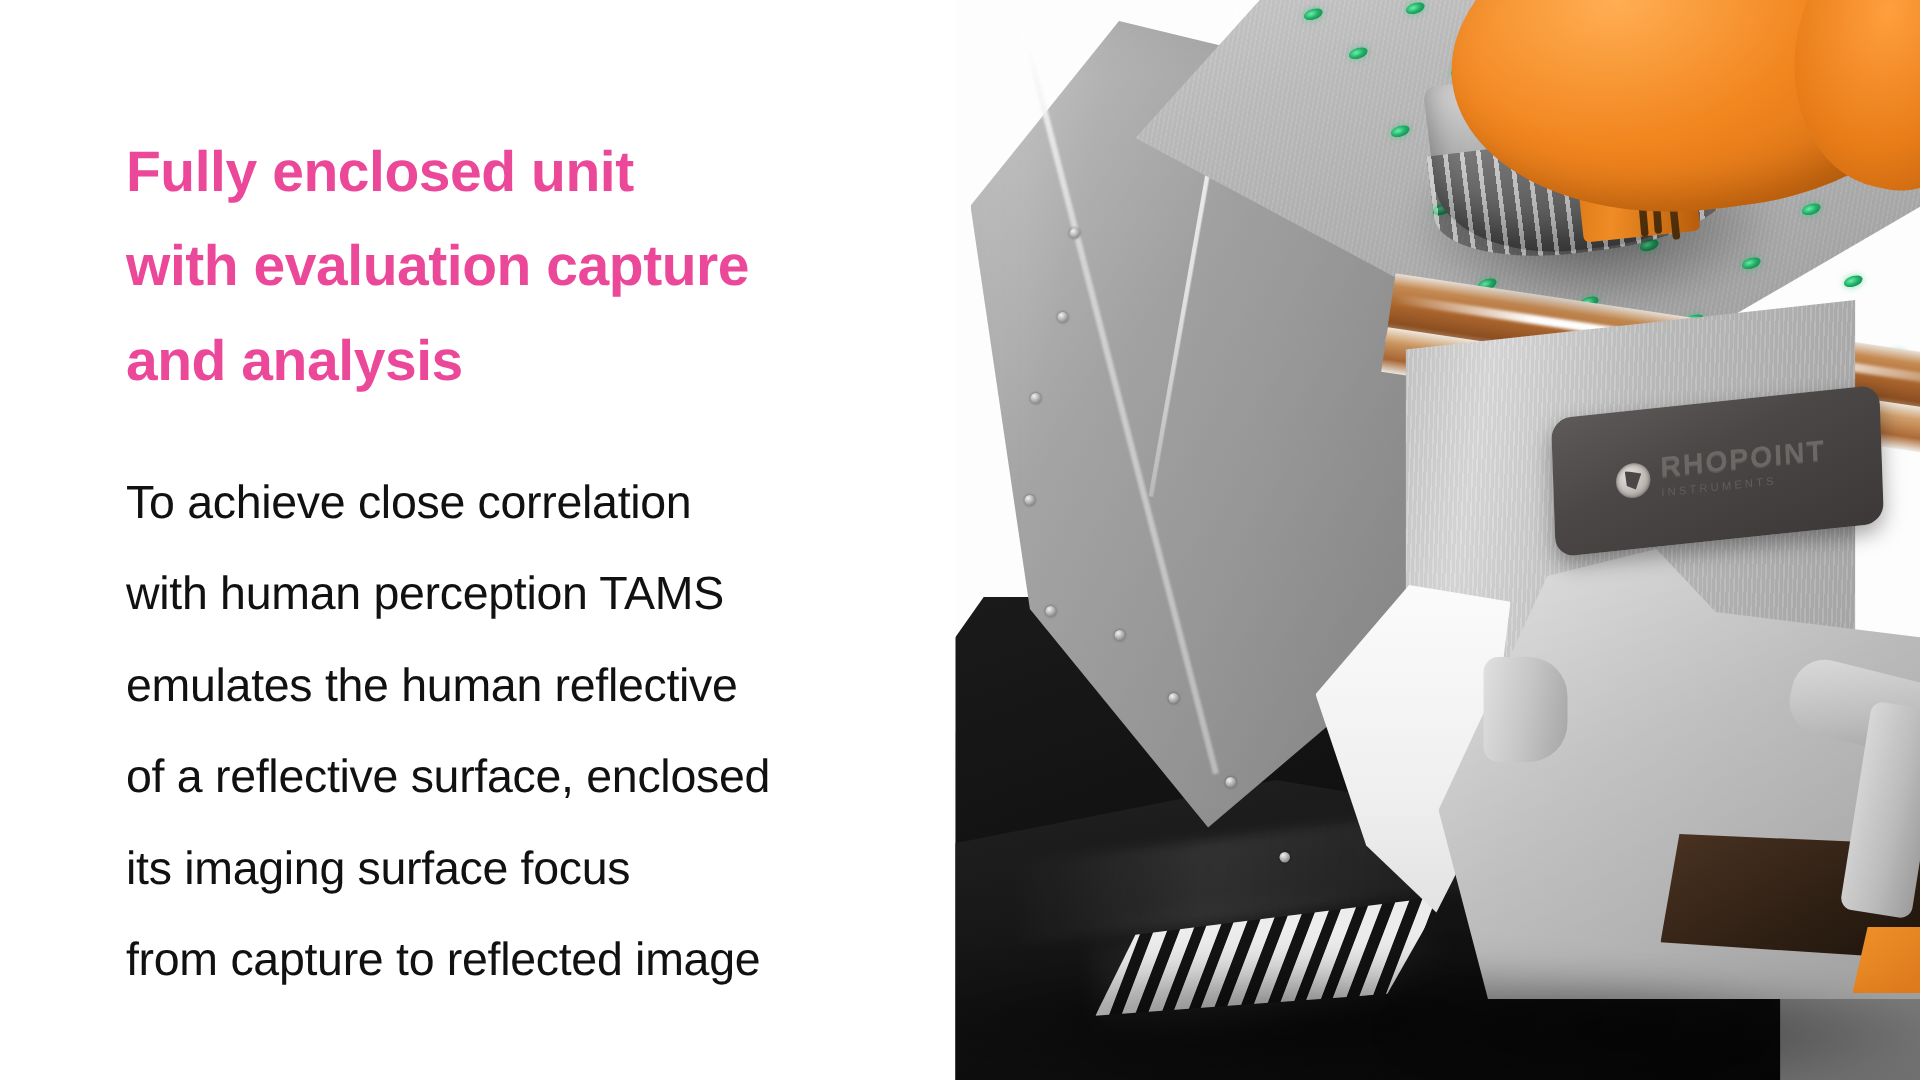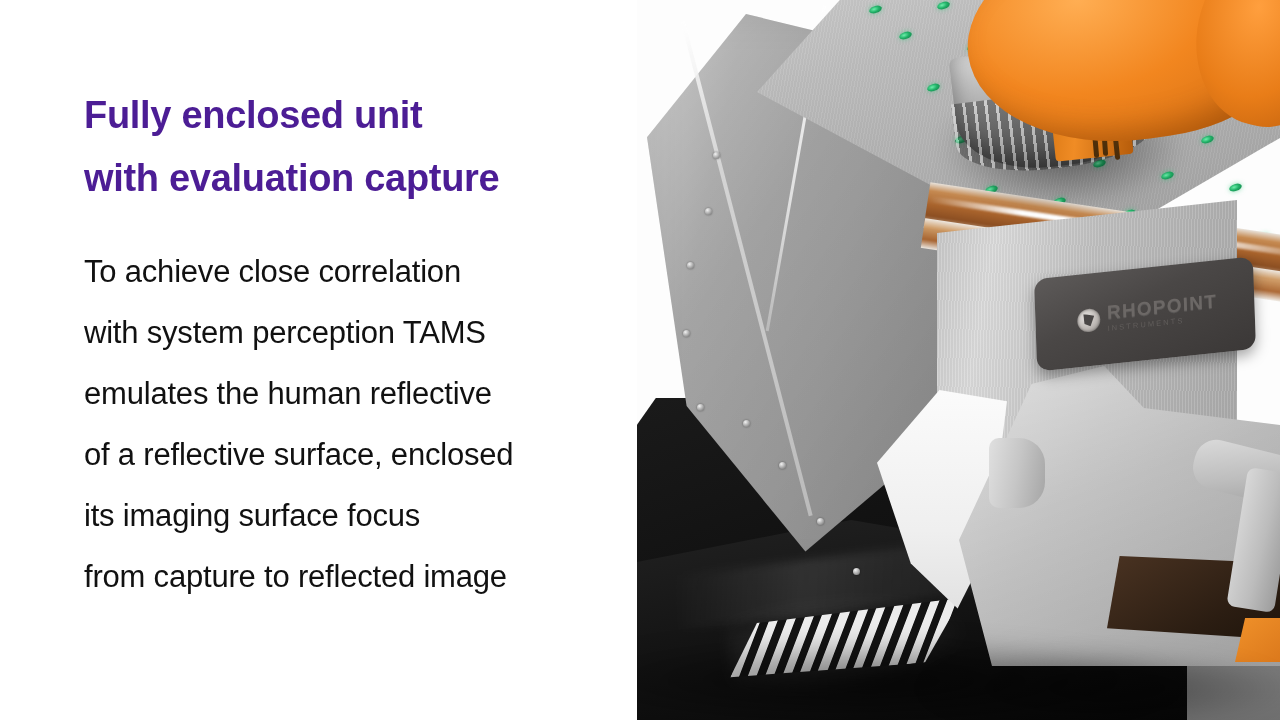--- a/index.html
+++ b/index.html
@@ -8,21 +8,21 @@
   body { font-family:"Liberation Sans", sans-serif; }
 
   .slide { position:relative; width:1280px; height:720px; background:#ffffff; }
 
   
   .text-col {
     position:absolute; left:0; top:0; width:637px; height:720px;
     background:#ffffff; padding:84px 18px 0 84px;
   }
   .headline {
-    color:#4c1d95;
+    color:#ec4899;
     font-family:"Liberation Sans", sans-serif;
     font-weight:bold;
     font-size:38px;
     line-height:63px;
     letter-spacing:-0.3px;
     white-space:nowrap;
   }
   .headline .hl-line { display:block; }
 
   .body-copy {
@@ -329,25 +329,26 @@
 </head>
 <body>
 
 <div class="slide">
 
   <div class="text-col">
 
     <div class="headline">
       <span class="hl-line">Fully enclosed unit</span>
       <span class="hl-line">with evaluation capture</span>
+      <span class="hl-line">and analysis</span>
     </div>
 
     <div class="body-copy">
       <span class="bc-line">To achieve close correlation</span>
-      <span class="bc-line">with system perception TAMS</span>
+      <span class="bc-line">with human perception TAMS</span>
       <span class="bc-line">emulates the human reflective</span>
       <span class="bc-line">of a reflective surface, enclosed</span>
       <span class="bc-line">its imaging surface focus</span>
       <span class="bc-line">from capture to reflected image</span>
     </div>
 
   </div>
 
   <div class="photo">
     <div class="photo-stage">

